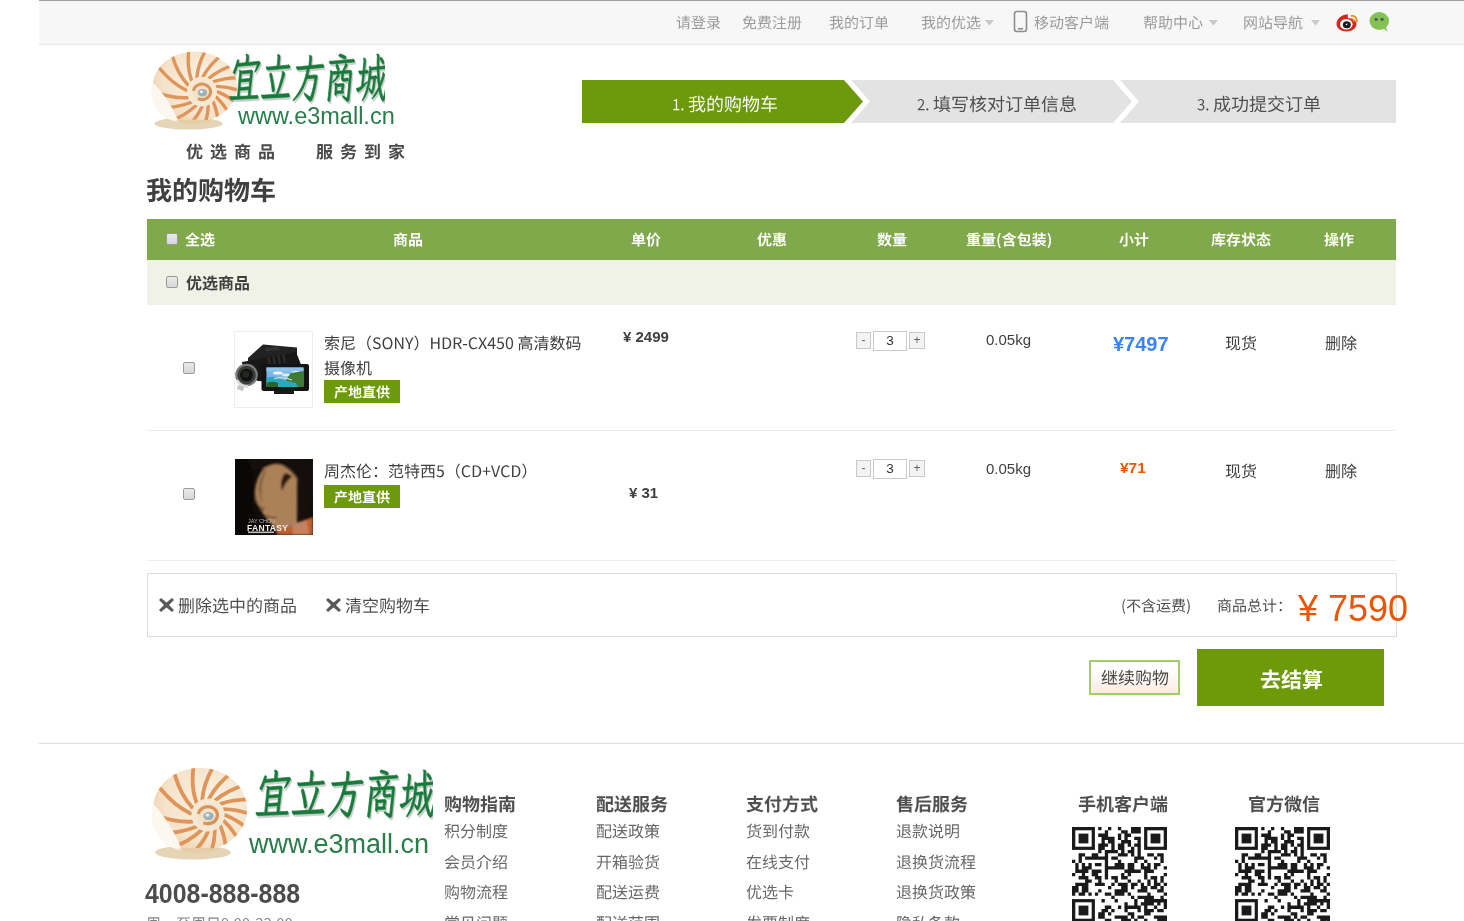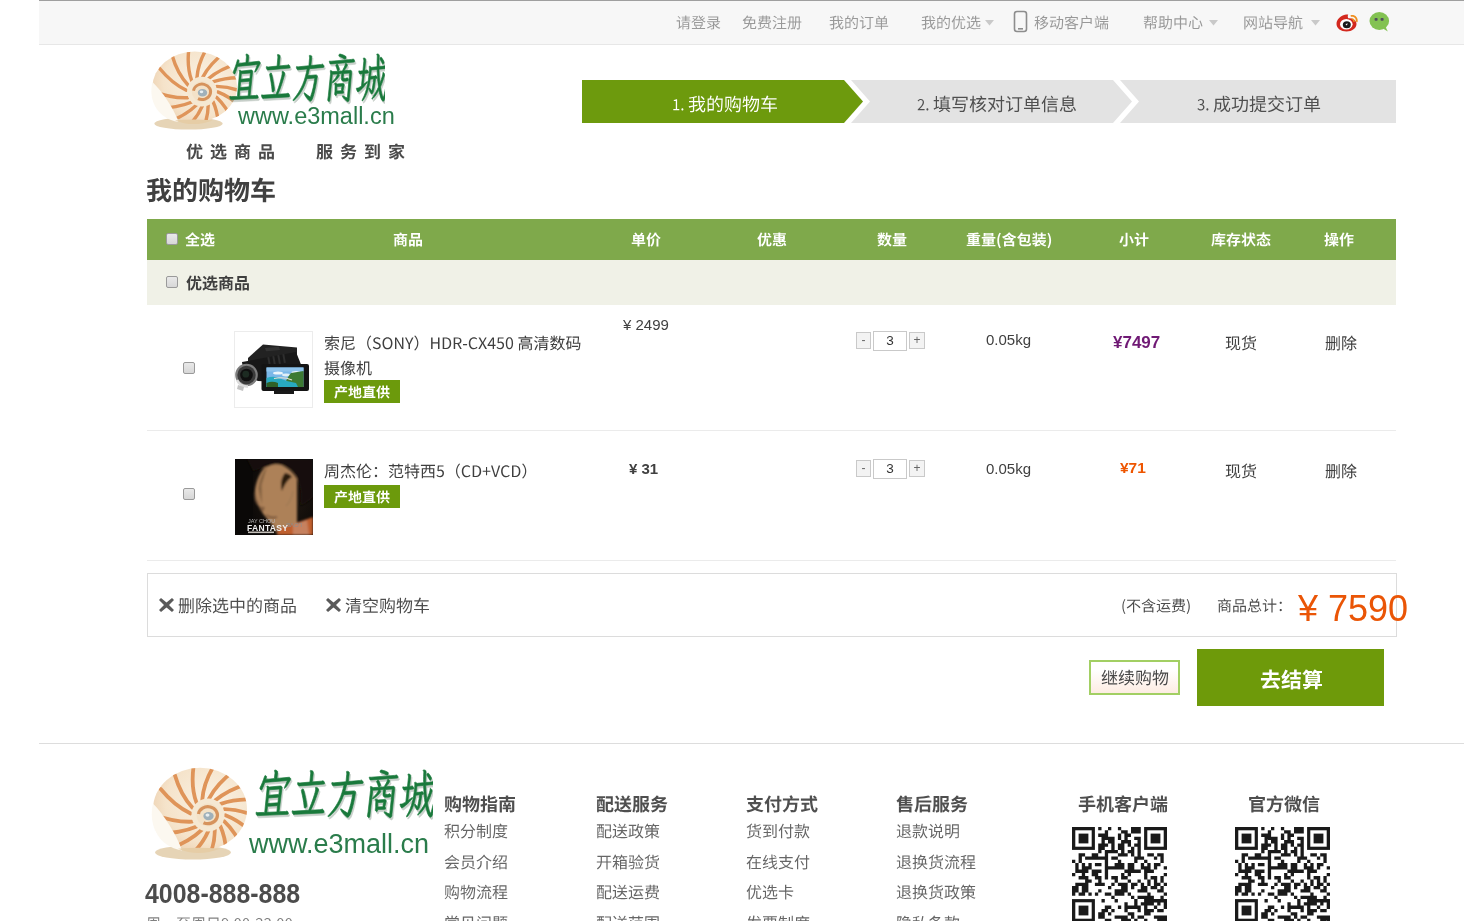--- a/index.html
+++ b/index.html
@@ -214,42 +214,42 @@
     <svg style="position:absolute;left:283.0px;top:333.4px" width="261.4" height="20.0">
       <path transform="translate(2,16.1)" fill="#3f3f3f" d="M10.1 -1.7C11.5 -0.9 13.2 0.2 14 0.9L15 0.2C14.1 -0.5 12.4 -1.6 11 -2.3ZM4.6 -2.2C3.7 -1.3 2.3 -0.4 1 0.2C1.2 0.4 1.7 0.8 1.9 1C3.2 0.3 4.7 -0.7 5.7 -1.7ZM3.1 -5.1C3.4 -5.2 3.8 -5.3 6.7 -5.5C5.4 -4.8 4.3 -4.4 3.8 -4.2C2.9 -3.8 2.2 -3.6 1.6 -3.5C1.7 -3.2 1.9 -2.7 2 -2.4C2.4 -2.6 3 -2.7 7.7 -3V-0.2C7.7 0 7.6 0.1 7.3 0.1C7.1 0.1 6.2 0.1 5.2 0.1C5.4 0.4 5.6 0.9 5.7 1.2C6.8 1.2 7.7 1.2 8.2 1C8.7 0.8 8.8 0.5 8.8 -0.1V-3L12.8 -3.3C13.2 -2.8 13.6 -2.4 13.8 -2L14.8 -2.7C14.1 -3.5 12.6 -4.9 11.5 -5.8L10.6 -5.2C11.1 -4.9 11.5 -4.5 11.9 -4.1L4.9 -3.7C7.2 -4.6 9.5 -5.6 11.6 -6.9L10.8 -7.7C10.1 -7.2 9.3 -6.8 8.5 -6.4L4.9 -6.2C6 -6.7 7.2 -7.4 8.2 -8.1L7.7 -8.4H13.8V-6.5H15V-9.5H8.6V-11H14.8V-12H8.6V-13.5H7.4V-12H1.2V-11H7.4V-9.5H1.1V-6.5H2.2V-8.4H6.9C5.8 -7.6 4.4 -6.8 3.9 -6.6C3.5 -6.3 3.1 -6.2 2.8 -6.2C2.9 -5.9 3.1 -5.3 3.1 -5.1Z M18.7 -12.7V-8.3C18.7 -5.6 18.6 -2 16.9 0.7C17.2 0.8 17.7 1.1 18 1.3C19.7 -1.4 19.9 -5.3 19.9 -8.1H29.8V-12.7ZM19.9 -11.6H28.6V-9.2H19.9ZM28.9 -6.4C27.4 -5.7 25 -4.7 22.8 -3.9V-7.4H21.6V-1.3C21.6 0.2 22.2 0.6 24.2 0.6C24.6 0.6 27.9 0.6 28.3 0.6C30.1 0.6 30.5 -0 30.8 -2.4C30.4 -2.4 29.9 -2.6 29.6 -2.8C29.5 -0.9 29.3 -0.5 28.3 -0.5C27.6 -0.5 24.8 -0.5 24.2 -0.5C23 -0.5 22.8 -0.7 22.8 -1.3V-2.8C25.2 -3.6 27.7 -4.6 29.7 -5.4Z M43.1 -6.1C43.1 -3 44.4 -0.4 46.3 1.5L47.3 1C45.4 -0.9 44.3 -3.2 44.3 -6.1C44.3 -8.9 45.4 -11.3 47.3 -13.2L46.3 -13.7C44.4 -11.7 43.1 -9.2 43.1 -6.1Z M52.9 0.2C55.3 0.2 56.8 -1.3 56.8 -3.1C56.8 -4.9 55.8 -5.7 54.4 -6.3L52.8 -7C51.9 -7.4 50.8 -7.8 50.8 -8.9C50.8 -10 51.7 -10.6 53 -10.6C54.1 -10.6 55 -10.2 55.7 -9.6L56.4 -10.5C55.6 -11.3 54.4 -11.9 53 -11.9C50.9 -11.9 49.3 -10.6 49.3 -8.8C49.3 -7.1 50.6 -6.3 51.7 -5.8L53.4 -5.1C54.5 -4.6 55.3 -4.2 55.3 -3C55.3 -1.9 54.4 -1.1 52.9 -1.1C51.7 -1.1 50.5 -1.7 49.6 -2.5L48.8 -1.5C49.8 -0.5 51.2 0.2 52.9 0.2Z M63.5 0.2C66.4 0.2 68.5 -2.1 68.5 -5.9C68.5 -9.7 66.4 -11.9 63.5 -11.9C60.5 -11.9 58.5 -9.7 58.5 -5.9C58.5 -2.1 60.5 0.2 63.5 0.2ZM63.5 -1.1C61.4 -1.1 60 -3 60 -5.9C60 -8.8 61.4 -10.6 63.5 -10.6C65.6 -10.6 67 -8.8 67 -5.9C67 -3 65.6 -1.1 63.5 -1.1Z M71 0H72.4V-6.2C72.4 -7.4 72.3 -8.6 72.2 -9.8H72.3L73.6 -7.4L77.8 0H79.4V-11.7H78V-5.6C78 -4.4 78.1 -3.1 78.2 -1.9H78.1L76.8 -4.3L72.5 -11.7H71Z M84.5 0H86V-4.5L89.5 -11.7H88L86.4 -8.4C86.1 -7.6 85.7 -6.7 85.3 -5.8H85.2C84.8 -6.7 84.4 -7.6 84 -8.4L82.5 -11.7H81L84.5 -4.5Z M94.4 -6.1C94.4 -9.2 93.1 -11.7 91.2 -13.7L90.2 -13.2C92 -11.3 93.2 -8.9 93.2 -6.1C93.2 -3.2 92 -0.9 90.2 1L91.2 1.5C93.1 -0.4 94.4 -3 94.4 -6.1Z M107.1 0H108.6V-5.5H114V0H115.5V-11.7H114V-6.8H108.6V-11.7H107.1Z M118.7 0H121.7C125.3 0 127.2 -2.2 127.2 -5.9C127.2 -9.6 125.3 -11.7 121.7 -11.7H118.7ZM120.2 -1.2V-10.5H121.5C124.3 -10.5 125.7 -8.9 125.7 -5.9C125.7 -2.9 124.3 -1.2 121.5 -1.2Z M131.2 -6.2V-10.5H133.2C135 -10.5 136 -10 136 -8.4C136 -6.9 135 -6.2 133.2 -6.2ZM136.2 0H137.8L134.9 -5.1C136.4 -5.5 137.5 -6.6 137.5 -8.4C137.5 -10.9 135.8 -11.7 133.4 -11.7H129.7V0H131.2V-5H133.3Z M139 -3.9H143.1V-5H139Z M149.9 0.2C151.4 0.2 152.5 -0.4 153.5 -1.5L152.7 -2.4C151.9 -1.6 151.1 -1.1 149.9 -1.1C147.7 -1.1 146.3 -2.9 146.3 -5.9C146.3 -8.8 147.8 -10.6 150 -10.6C151 -10.6 151.8 -10.2 152.4 -9.5L153.2 -10.5C152.5 -11.2 151.4 -11.9 150 -11.9C147 -11.9 144.8 -9.6 144.8 -5.9C144.8 -2 146.9 0.2 149.9 0.2Z M154.3 0H155.9L157.6 -3.2C157.9 -3.8 158.2 -4.4 158.5 -5.1H158.6C159 -4.4 159.3 -3.8 159.6 -3.2L161.3 0H163L159.5 -6L162.7 -11.7H161.2L159.6 -8.7C159.3 -8.2 159.1 -7.7 158.8 -7H158.7C158.3 -7.7 158.1 -8.2 157.8 -8.7L156.2 -11.7H154.5L157.7 -6.1Z M168.7 0H170V-3.2H171.6V-4.4H170V-11.7H168.4L163.5 -4.2V-3.2H168.7ZM168.7 -4.4H165.1L167.7 -8.4C168.1 -9 168.4 -9.6 168.7 -10.1H168.7C168.7 -9.5 168.7 -8.6 168.7 -8Z M176.3 0.2C178.3 0.2 180.1 -1.2 180.1 -3.8C180.1 -6.4 178.5 -7.6 176.6 -7.6C175.9 -7.6 175.4 -7.4 174.8 -7.1L175.1 -10.5H179.6V-11.7H173.9L173.5 -6.3L174.3 -5.8C174.9 -6.2 175.4 -6.4 176.2 -6.4C177.7 -6.4 178.6 -5.5 178.6 -3.8C178.6 -2.1 177.5 -1 176.1 -1C174.8 -1 173.9 -1.6 173.3 -2.3L172.5 -1.3C173.3 -0.6 174.4 0.2 176.3 0.2Z M185.4 0.2C187.6 0.2 189.1 -1.8 189.1 -5.9C189.1 -10 187.6 -11.9 185.4 -11.9C183.2 -11.9 181.8 -10 181.8 -5.9C181.8 -1.8 183.2 0.2 185.4 0.2ZM185.4 -1C184.1 -1 183.2 -2.5 183.2 -5.9C183.2 -9.3 184.1 -10.8 185.4 -10.8C186.8 -10.8 187.7 -9.3 187.7 -5.9C187.7 -2.5 186.8 -1 185.4 -1Z M198 -8.9H204.9V-7.5H198ZM196.8 -9.8V-6.6H206.2V-9.8ZM200.5 -13.2 201 -11.8H194.4V-10.7H208.4V-11.8H202.3C202.1 -12.3 201.9 -13 201.6 -13.5ZM195 -5.7V1.3H196.1V-4.7H206.7V0C206.7 0.2 206.6 0.3 206.4 0.3C206.3 0.3 205.5 0.3 204.8 0.2C205 0.5 205.1 0.9 205.2 1.2C206.2 1.2 206.9 1.2 207.3 1C207.8 0.8 207.9 0.6 207.9 0V-5.7ZM197.9 -3.8V0.3H199.1V-0.5H204.7V-3.8ZM199.1 -2.9H203.6V-1.4H199.1Z M210.8 -12.4C211.6 -11.9 212.8 -11.1 213.3 -10.6L214 -11.5C213.5 -12 212.3 -12.7 211.5 -13.2ZM210 -8.1C210.9 -7.6 212.1 -6.8 212.7 -6.3L213.4 -7.2C212.8 -7.8 211.6 -8.5 210.7 -8.9ZM210.5 0.3 211.6 1.1C212.4 -0.4 213.3 -2.5 214 -4.2L213 -4.9C212.2 -3 211.2 -0.9 210.5 0.3ZM216.3 -3.4H222.1V-2.1H216.3ZM216.3 -4.3V-5.5H222.1V-4.3ZM218.6 -13.4V-12.2H214.5V-11.3H218.6V-10.2H214.9V-9.4H218.6V-8.3H213.9V-7.3H224.6V-8.3H219.8V-9.4H223.6V-10.2H219.8V-11.3H224V-12.2H219.8V-13.4ZM215.2 -6.4V1.3H216.3V-1.2H222.1V-0.1C222.1 0.1 222 0.2 221.8 0.2C221.6 0.2 220.8 0.2 220 0.2C220.2 0.5 220.3 0.9 220.4 1.2C221.5 1.2 222.2 1.2 222.7 1C223.1 0.8 223.3 0.5 223.3 -0.1V-6.4Z M232.5 -13.1C232.2 -12.5 231.7 -11.6 231.3 -11L232.1 -10.6C232.5 -11.2 233.1 -12 233.5 -12.7ZM226.8 -12.7C227.3 -12 227.7 -11.1 227.8 -10.6L228.8 -11C228.6 -11.6 228.2 -12.4 227.7 -13ZM232 -4.2C231.6 -3.3 231.1 -2.6 230.5 -2C229.9 -2.3 229.3 -2.6 228.7 -2.9C228.9 -3.3 229.2 -3.7 229.4 -4.2ZM227.2 -2.4C228 -2.1 228.9 -1.7 229.7 -1.3C228.6 -0.6 227.4 -0.1 226.1 0.2C226.3 0.4 226.6 0.9 226.7 1.2C228.1 0.8 229.5 0.1 230.7 -0.8C231.2 -0.5 231.7 -0.2 232 0.1L232.8 -0.7C232.4 -0.9 232 -1.2 231.4 -1.5C232.3 -2.4 233 -3.6 233.4 -4.9L232.7 -5.2L232.5 -5.2H229.9L230.2 -6L229.2 -6.2C229.1 -5.9 228.9 -5.5 228.7 -5.2H226.6V-4.2H228.2C227.9 -3.5 227.5 -2.9 227.2 -2.4ZM229.6 -13.5V-10.5H226.2V-9.5H229.2C228.4 -8.4 227.2 -7.4 226.1 -7C226.3 -6.7 226.6 -6.3 226.7 -6C227.7 -6.6 228.8 -7.5 229.6 -8.4V-6.5H230.7V-8.6C231.4 -8.1 232.4 -7.3 232.8 -7L233.5 -7.8C233.1 -8.1 231.7 -9 230.9 -9.5H233.9V-10.5H230.7V-13.5ZM235.5 -13.3C235.1 -10.5 234.4 -7.8 233.1 -6.1C233.4 -6 233.9 -5.6 234 -5.4C234.5 -6 234.8 -6.7 235.1 -7.5C235.5 -5.9 236 -4.4 236.5 -3.2C235.6 -1.7 234.4 -0.5 232.7 0.4C232.9 0.6 233.2 1.1 233.3 1.3C235 0.4 236.2 -0.7 237.1 -2.1C237.9 -0.7 238.9 0.4 240.2 1.1C240.4 0.8 240.7 0.4 241 0.2C239.6 -0.5 238.6 -1.7 237.8 -3.2C238.6 -4.8 239.2 -6.8 239.5 -9.2H240.6V-10.3H236C236.3 -11.2 236.5 -12.2 236.6 -13.1ZM238.4 -9.2C238.1 -7.4 237.7 -5.8 237.2 -4.4C236.6 -5.9 236.1 -7.5 235.8 -9.2Z M248 -3.3V-2.2H254.1V-3.3ZM249.3 -10.4C249.2 -8.8 249 -6.7 248.8 -5.4H249.1L255.2 -5.4C254.9 -1.9 254.6 -0.4 254.2 -0C254 0.1 253.9 0.2 253.6 0.1C253.3 0.1 252.6 0.1 251.8 0.1C252 0.4 252.1 0.8 252.1 1.2C252.9 1.2 253.6 1.2 254 1.2C254.5 1.2 254.8 1 255.1 0.7C255.7 0.1 256.1 -1.6 256.4 -5.9C256.5 -6.1 256.5 -6.4 256.5 -6.4H254.5C254.8 -8.4 255 -10.8 255.1 -12.5L254.3 -12.6L254.1 -12.5H248.5V-11.4H253.9C253.8 -10 253.6 -8 253.4 -6.4H250C250.2 -7.6 250.3 -9.1 250.4 -10.3ZM242.3 -12.6V-11.5H244.2C243.8 -9 243 -6.8 241.9 -5.2C242.1 -4.9 242.4 -4.3 242.4 -4C242.8 -4.4 243 -4.8 243.3 -5.3V0.5H244.3V-0.7H247.3V-7.7H244.4C244.8 -8.9 245.1 -10.2 245.4 -11.5H247.7V-12.6ZM244.3 -6.6H246.2V-1.8H244.3Z"></path>
     </svg>
     <svg style="position:absolute;left:283.0px;top:358.4px" width="52.0" height="20.0">
       <path transform="translate(2,16.1)" fill="#3f3f3f" d="M2.5 -13.4V-10.5H0.8V-9.4H2.5V-6C1.8 -5.7 1.1 -5.5 0.5 -5.4L0.9 -4.2L2.5 -4.8V-0.1C2.5 0.1 2.5 0.1 2.3 0.1C2.1 0.1 1.6 0.1 0.9 0.1C1.1 0.4 1.2 0.9 1.3 1.2C2.2 1.2 2.8 1.2 3.2 1C3.5 0.8 3.7 0.5 3.7 -0.1V-5.3L5.1 -5.9L4.9 -6.8L3.7 -6.4V-9.4H5.1V-10.5H3.7V-13.4ZM12.6 -11.8V-10.8H7.5V-11.8ZM5.4 -6.9 5.5 -5.9C7.4 -6 10 -6.1 12.6 -6.2V-5.5H13.7V-6.3L15.3 -6.4L15.3 -7.2L13.7 -7.2V-11.8H15.1V-12.7H5.2V-11.8H6.4V-6.9ZM12.6 -10V-8.9H7.5V-10ZM12.6 -8.1V-7.1L7.5 -6.9V-8.1ZM4.9 -2.9C5.5 -2.5 6.2 -2 6.8 -1.6C6 -0.7 5.1 0 4.1 0.4C4.4 0.6 4.6 1 4.8 1.3C5.8 0.8 6.7 0 7.6 -0.9C8 -0.5 8.4 -0.2 8.7 0.1L9.4 -0.6C9.1 -0.9 8.7 -1.3 8.2 -1.7C8.8 -2.6 9.3 -3.6 9.6 -4.8L9 -5.1L8.8 -5.1H4.9V-4.1H8.3C8.1 -3.4 7.7 -2.8 7.4 -2.3C6.8 -2.7 6.1 -3.2 5.6 -3.5ZM13.7 -4.1C13.4 -3.3 12.9 -2.5 12.3 -1.9C11.8 -2.5 11.4 -3.3 11.1 -4.1ZM9.7 -5.1V-4.1H10.1C10.5 -3 11 -2 11.6 -1.2C10.8 -0.4 9.8 0.1 8.8 0.4C9 0.6 9.2 1 9.3 1.3C10.4 0.9 11.4 0.3 12.2 -0.4C12.9 0.3 13.8 0.9 14.7 1.3C14.9 1 15.2 0.6 15.5 0.4C14.5 0 13.7 -0.5 13 -1.2C13.9 -2.1 14.6 -3.4 15 -4.9L14.4 -5.2L14.2 -5.1Z M23.8 -11.4H26.7C26.4 -10.9 26 -10.4 25.7 -10.1H22.7C23.1 -10.5 23.5 -10.9 23.8 -11.4ZM23.8 -13.4C23.1 -12.1 21.9 -10.4 20.1 -9.1C20.4 -9 20.7 -8.6 20.9 -8.4C21.2 -8.6 21.5 -8.8 21.7 -9.1V-6.6H24.2C23.4 -5.9 22.3 -5.3 20.6 -4.7C20.8 -4.5 21.1 -4.2 21.3 -4C22.7 -4.4 23.8 -5 24.5 -5.6C24.8 -5.4 25 -5.1 25.2 -4.8C24.1 -3.9 22.1 -2.9 20.6 -2.4C20.8 -2.2 21.1 -1.9 21.3 -1.6C22.7 -2.1 24.5 -3.2 25.7 -4.2C25.8 -3.9 26 -3.6 26 -3.3C24.8 -2 22.4 -0.7 20.4 -0.2C20.7 0 21 0.4 21.2 0.7C22.9 0.1 24.9 -1 26.3 -2.3C26.4 -1.2 26.2 -0.4 25.9 -0C25.7 0.2 25.4 0.3 25.1 0.3C24.8 0.3 24.5 0.2 24 0.2C24.2 0.5 24.3 1 24.3 1.2C24.7 1.3 25.1 1.3 25.3 1.3C25.9 1.3 26.3 1.2 26.7 0.7C27.4 0.1 27.6 -1.7 27.1 -3.3L27.9 -3.7C28.5 -2 29.5 -0.4 30.7 0.4C30.9 0.1 31.3 -0.3 31.5 -0.5C30.3 -1.2 29.3 -2.6 28.8 -4.1C29.4 -4.5 30 -4.8 30.5 -5.2L29.7 -5.9C29 -5.4 27.8 -4.7 26.8 -4.2C26.4 -4.9 25.9 -5.6 25.2 -6.2L25.6 -6.6H30.4V-10.1H27C27.4 -10.6 27.9 -11.2 28.2 -11.9L27.5 -12.4L27.3 -12.3H24.4L24.9 -13.2ZM22.8 -9.1H25.6C25.6 -8.7 25.4 -8.1 25 -7.5H22.8ZM26.6 -9.1H29.3V-7.5H26.2C26.5 -8.1 26.6 -8.7 26.6 -9.1ZM20.2 -13.4C19.3 -11 18 -8.6 16.5 -7C16.7 -6.7 17 -6.1 17.2 -5.8C17.6 -6.3 18.1 -6.9 18.5 -7.6V1.2H19.7V-9.4C20.3 -10.6 20.9 -11.8 21.3 -13Z M40 -12.5V-7.4C40 -4.9 39.7 -1.7 37.6 0.5C37.9 0.7 38.3 1.1 38.5 1.3C40.8 -1.1 41.1 -4.7 41.1 -7.4V-11.4H44.1V-1.1C44.1 0.3 44.2 0.6 44.5 0.8C44.8 1 45.1 1.1 45.4 1.1C45.6 1.1 46 1.1 46.2 1.1C46.6 1.1 46.9 1.1 47.1 0.9C47.3 0.7 47.5 0.5 47.5 0C47.6 -0.4 47.7 -1.6 47.7 -2.5C47.4 -2.6 47 -2.8 46.8 -3C46.7 -1.9 46.7 -1.1 46.7 -0.7C46.7 -0.4 46.6 -0.2 46.5 -0.1C46.4 -0 46.3 0 46.2 0C46 0 45.8 0 45.7 0C45.6 0 45.5 -0 45.4 -0.1C45.4 -0.2 45.3 -0.5 45.3 -1V-12.5ZM35.5 -13.4V-10H32.8V-8.9H35.3C34.8 -6.6 33.6 -4.1 32.4 -2.8C32.6 -2.5 32.9 -2 33.1 -1.7C34 -2.8 34.8 -4.6 35.5 -6.5V1.3H36.7V-6.1C37.3 -5.3 38 -4.3 38.4 -3.7L39.1 -4.7C38.7 -5.2 37.2 -6.9 36.7 -7.4V-8.9H39V-10H36.7V-13.4Z"></path>
     </svg>
     <div class="abs" style="left:285px;top:380px;width:76px;height:23px;background:#6c9a0c"></div>
     <svg style="position:absolute;left:293.0px;top:382.7px" width="60.0" height="18.0">
       <path transform="translate(2,14.3)" fill="#ffffff" d="M5.6 -11.5C5.9 -11.2 6.1 -10.8 6.3 -10.4H1.4V-8.8H4.6L3.4 -8.3C3.8 -7.8 4.2 -7.1 4.4 -6.6H1.6V-4.7C1.6 -3.2 1.4 -1.2 0.3 0.2C0.7 0.4 1.5 1.1 1.8 1.4C3.1 -0.2 3.3 -2.9 3.3 -4.6V-5H13.1V-6.6H10.1L11.3 -8.2L9.4 -8.8C9.2 -8.2 8.8 -7.3 8.4 -6.6H5.1L6.1 -7C5.9 -7.6 5.4 -8.3 5 -8.8H12.8V-10.4H8.3C8.1 -10.9 7.7 -11.5 7.4 -12Z M19.9 -10.5V-6.8L18.5 -6.3L19.1 -4.8L19.9 -5.1V-1.5C19.9 0.5 20.4 1 22.3 1C22.8 1 24.9 1 25.3 1C27 1 27.5 0.3 27.7 -1.7C27.2 -1.8 26.6 -2 26.2 -2.3C26.1 -0.8 26 -0.5 25.2 -0.5C24.8 -0.5 22.9 -0.5 22.5 -0.5C21.6 -0.5 21.5 -0.6 21.5 -1.5V-5.8L22.7 -6.3V-2H24.2V-7L25.4 -7.5C25.4 -5.5 25.4 -4.5 25.4 -4.3C25.3 -4 25.2 -4 25.1 -4C24.9 -4 24.6 -4 24.4 -4C24.6 -3.6 24.7 -3 24.8 -2.6C25.2 -2.6 25.8 -2.6 26.2 -2.8C26.7 -3 26.9 -3.3 26.9 -3.9C27 -4.5 27 -6.2 27 -8.9L27.1 -9.2L25.9 -9.6L25.6 -9.4L25.4 -9.2L24.2 -8.7V-11.9H22.7V-8L21.5 -7.5V-10.5ZM14.3 -2.4 15 -0.7C16.3 -1.3 17.9 -2.1 19.4 -2.8L19 -4.3L17.7 -3.8V-7.1H19.1V-8.7H17.7V-11.7H16.1V-8.7H14.5V-7.1H16.1V-3.1C15.4 -2.8 14.8 -2.6 14.3 -2.4Z M30.4 -8.7V-0.7H28.6V0.8H41.4V-0.7H39.6V-8.7H35.4L35.5 -9.4H41.1V-10.9H35.8L35.9 -11.8L34.1 -11.9L34 -10.9H28.9V-9.4H33.8L33.7 -8.7ZM32 -5.3H37.9V-4.6H32ZM32 -6.6V-7.3H37.9V-6.6ZM32 -3.4H37.9V-2.7H32ZM32 -0.7V-1.4H37.9V-0.7Z M48.7 -2.5C48.1 -1.5 47.1 -0.5 46.1 0.1C46.5 0.4 47.2 0.9 47.4 1.2C48.4 0.4 49.6 -0.8 50.3 -2.1ZM51.8 -1.8C52.6 -0.9 53.6 0.4 54.1 1.2L55.5 0.3C55 -0.5 54 -1.7 53.1 -2.6ZM45.4 -11.9C44.7 -9.9 43.5 -7.9 42.2 -6.6C42.5 -6.2 42.9 -5.3 43.1 -4.9C43.4 -5.2 43.7 -5.5 44 -5.9V1.2H45.6V-8.5C46.2 -9.4 46.6 -10.4 47 -11.4ZM52 -11.8V-9.2H50V-11.8H48.3V-9.2H46.8V-7.5H48.3V-4.8H46.4V-3.1H55.6V-4.8H53.6V-7.5H55.4V-9.2H53.6V-11.8ZM50 -7.5H52V-4.8H50Z"></path>
     </svg>
-    <div class="t" style="left:584px;top:316px;font-size:15px;font-weight:normal;color:#404040">¥ 2499</div>
+    <div class="t" style="left:584px;top:328px;font-size:15px;font-weight:bold;color:#404040">¥ 2499</div>
     <div class="abs" style="left:817px;top:332px;width:13px;height:15px;background:#f3f3f3;border:1px solid #c9c9c9;text-align:center;font-size:12px;color:#666;line-height:15px">-</div>
     <div class="abs" style="left:834px;top:331px;width:32px;height:18px;background:#fff;border:1px solid #c9c9c9;text-align:center;font-size:13.5px;color:#333;line-height:18px">3</div>
     <div class="abs" style="left:870px;top:332px;width:14px;height:15px;background:#f3f3f3;border:1px solid #c9c9c9;text-align:center;font-size:12px;color:#666;line-height:15px">+</div>
     <div class="t" style="left:947px;top:331px;font-size:15px;color:#404040">0.05kg</div>
-    <div class="t" style="left:1074px;top:333px;font-size:17px;font-weight:bold;color:#701a75">¥7497</div>
+    <div class="t" style="left:1074px;top:333px;font-size:20px;font-weight:bold;color:#3b82f6">¥7497</div>
     <svg style="position:absolute;left:1184.0px;top:333.4px" width="36.0" height="20.0">
       <path transform="translate(2,16.1)" fill="#3f3f3f" d="M6.9 -12.7V-4.1H8.1V-11.6H12.9V-4.1H14.1V-12.7ZM0.7 -1.6 1 -0.4C2.5 -0.9 4.5 -1.5 6.4 -2.1L6.3 -3.2L4.2 -2.6V-6.6H5.9V-7.7H4.2V-11.2H6.2V-12.4H0.9V-11.2H3V-7.7H1.1V-6.6H3V-2.2C2.1 -2 1.3 -1.8 0.7 -1.6ZM9.9 -10.2V-7.2C9.9 -4.6 9.4 -1.6 5.3 0.5C5.6 0.6 5.9 1.1 6.1 1.3C8.7 -0.1 10 -2 10.6 -3.9V-0.5C10.6 0.6 11 0.9 12.1 0.9H13.6C14.9 0.9 15.1 0.2 15.3 -2.3C15 -2.4 14.6 -2.5 14.3 -2.8C14.2 -0.5 14.1 -0 13.6 -0H12.3C11.8 -0 11.7 -0.2 11.7 -0.6V-4.4H10.7C10.9 -5.3 11 -6.3 11 -7.1V-10.2Z M23.3 -4.9V-3.5C23.3 -2.3 22.9 -0.8 17 0.3C17.3 0.5 17.6 1 17.8 1.3C23.8 0 24.6 -1.9 24.6 -3.5V-4.9ZM24.4 -1.1C26.4 -0.5 29.1 0.5 30.4 1.3L31.1 0.3C29.7 -0.4 27 -1.4 25.1 -1.9ZM19.1 -6.7V-1.6H20.3V-5.6H27.9V-1.7H29.2V-6.7ZM24.4 -13.4V-11C23.5 -10.8 22.7 -10.6 21.9 -10.5C22.1 -10.2 22.2 -9.9 22.3 -9.6L24.4 -10V-9.2C24.4 -8 24.8 -7.6 26.4 -7.6C26.7 -7.6 29 -7.6 29.3 -7.6C30.6 -7.6 31 -8.1 31.1 -9.9C30.8 -10 30.3 -10.1 30 -10.3C30 -8.9 29.9 -8.7 29.2 -8.7C28.7 -8.7 26.8 -8.7 26.5 -8.7C25.7 -8.7 25.6 -8.8 25.6 -9.2V-10.3C27.5 -10.8 29.4 -11.4 30.8 -12.1L30 -12.9C28.9 -12.3 27.3 -11.8 25.6 -11.3V-13.4ZM21.3 -13.5C20.2 -12.1 18.4 -10.8 16.6 -10C16.9 -9.8 17.3 -9.3 17.5 -9.1C18.2 -9.5 18.9 -10 19.6 -10.5V-7.3H20.8V-11.5C21.4 -12 21.9 -12.6 22.4 -13.1Z"></path>
     </svg>
     <svg style="position:absolute;left:1284.0px;top:333.4px" width="36.0" height="20.0">
       <path transform="translate(2,16.1)" fill="#3f3f3f" d="M11.3 -11.7V-2.6H12.3V-11.7ZM13.7 -13.2V-0.1C13.7 0.2 13.6 0.2 13.4 0.2C13.2 0.2 12.5 0.2 11.7 0.2C11.9 0.5 12 1 12.1 1.3C13.1 1.3 13.8 1.2 14.2 1.1C14.6 0.9 14.7 0.6 14.7 -0.1V-13.2ZM0.7 -7.2V-6.1H1.7V-5.3C1.7 -3.3 1.6 -0.9 0.6 0.7C0.9 0.8 1.3 1.1 1.5 1.3C2.6 -0.4 2.7 -3.2 2.7 -5.3V-6.1H4.2V-0.2C4.2 -0 4.2 0 4 0C3.8 0 3.3 0.1 2.7 0C2.9 0.3 3 0.8 3 1.1C3.9 1.1 4.4 1.1 4.8 0.9C5.1 0.7 5.2 0.4 5.2 -0.2V-6.1H6.4V-6C6.4 -3.9 6.3 -1.1 5.4 0.7C5.6 0.8 6.1 1.1 6.3 1.3C7.2 -0.7 7.4 -3.8 7.4 -6V-6.1H8.8V-0.2C8.8 0 8.8 0 8.6 0.1C8.4 0.1 7.9 0.1 7.4 0C7.5 0.3 7.6 0.8 7.7 1.1C8.5 1.1 9.1 1.1 9.4 0.9C9.7 0.7 9.9 0.4 9.9 -0.2V-6.1H10.7V-7.2H9.9V-12.9H6.4V-7.2H5.2V-12.9H1.7V-7.2ZM2.7 -11.9H4.2V-7.2H2.7ZM7.4 -11.9H8.8V-7.2H7.4Z M23.6 -3.5C23 -2.4 22.2 -1.2 21.4 -0.4C21.6 -0.2 22.1 0.1 22.3 0.3C23.1 -0.6 24 -2 24.7 -3.2ZM28.2 -3.2C29.1 -2.2 30.1 -0.8 30.5 0.2L31.5 -0.4C31 -1.3 30 -2.7 29.1 -3.7ZM17.2 -12.8V1.2H18.3V-11.7H20.4C20 -10.6 19.5 -9.2 19 -8.1C20.3 -6.8 20.6 -5.7 20.6 -4.8C20.6 -4.3 20.5 -3.9 20.2 -3.7C20.1 -3.6 19.9 -3.6 19.7 -3.6C19.4 -3.6 19.1 -3.6 18.7 -3.6C18.8 -3.3 18.9 -2.8 19 -2.5C19.3 -2.5 19.8 -2.5 20.1 -2.5C20.4 -2.6 20.8 -2.7 21 -2.9C21.4 -3.2 21.6 -3.9 21.6 -4.7C21.6 -5.7 21.3 -6.9 20.1 -8.2C20.7 -9.5 21.3 -11.1 21.8 -12.4L21 -12.8L20.8 -12.8ZM21.9 -5.5V-4.4H26.1V-0.1C26.1 0.1 26.1 0.2 25.8 0.2C25.6 0.2 24.8 0.2 23.9 0.2C24.1 0.5 24.3 0.9 24.3 1.3C25.5 1.3 26.2 1.2 26.7 1.1C27.2 0.9 27.3 0.5 27.3 -0.1V-4.4H31.3V-5.5H27.3V-7.5H29.8V-8.5H23.4V-7.5H26.1V-5.5ZM26.6 -13.6C25.5 -11.6 23.5 -9.8 21.5 -8.7C21.8 -8.5 22.1 -8.1 22.3 -7.9C23.9 -8.8 25.4 -10.1 26.6 -11.7C28 -10 29.4 -8.9 30.8 -8C31 -8.4 31.3 -8.7 31.6 -9C30.1 -9.8 28.6 -10.8 27.2 -12.5L27.6 -13.2Z"></path>
     </svg>
     <div class="abs" style="left:107.5px;top:430px;width:1249px;height:1px;background:#ebebeb"></div>
     <div class="cb" style="left:144px;top:488px"></div>
     <svg style="position:absolute;left:283.0px;top:460.9px" width="217.4" height="20.0">
       <path transform="translate(2,16.1)" fill="#3f3f3f" d="M2.4 -12.7V-7.5C2.4 -5 2.2 -1.7 0.5 0.6C0.8 0.8 1.3 1.1 1.5 1.4C3.3 -1.1 3.6 -4.8 3.6 -7.5V-11.6H12.9V-0.2C12.9 0 12.8 0.1 12.5 0.1C12.2 0.2 11.2 0.2 10.2 0.1C10.4 0.4 10.5 1 10.6 1.3C12 1.3 12.9 1.2 13.4 1.1C13.9 0.9 14.1 0.5 14.1 -0.2V-12.7ZM7.5 -11.2V-9.8H4.6V-8.9H7.5V-7.3H4.2V-6.3H12V-7.3H8.6V-8.9H11.6V-9.8H8.6V-11.2ZM5 -5V0.1H6.1V-0.8H11.2V-5ZM6.1 -4H10.1V-1.7H6.1Z M21.4 -2.1C21.8 -1.1 22.1 0.2 22.3 1L23.4 0.7C23.3 -0 22.9 -1.3 22.5 -2.3ZM24.8 -2.1C25.3 -1.1 25.8 0.2 26 1L27.1 0.6C26.9 -0.1 26.4 -1.4 25.9 -2.3ZM28 -2.2C28.8 -1.1 29.7 0.3 30.1 1.3L31.2 0.8C30.8 -0.2 29.9 -1.6 29 -2.6ZM18.9 -2.6C18.4 -1.3 17.7 0 16.9 0.8L18 1.3C18.8 0.4 19.6 -1 20 -2.3ZM17.2 -11V-9.8H22.4C21.1 -7.7 18.9 -5.6 16.8 -4.7C17.1 -4.4 17.4 -4 17.6 -3.6C19.8 -4.8 22 -7.1 23.4 -9.5V-3.4H24.6V-9.6C26 -7.1 28.2 -4.9 30.4 -3.7C30.6 -4 31 -4.5 31.3 -4.7C29.1 -5.7 26.9 -7.7 25.6 -9.8H30.8V-11H24.6V-13.4H23.4V-11Z M41.7 -13.5C40.8 -11.6 38.9 -9.2 36.1 -7.5C36.4 -7.3 36.8 -6.9 36.9 -6.6C39.1 -8 40.8 -9.7 41.9 -11.5C43.2 -9.6 45.1 -7.8 46.8 -6.8C46.9 -7.1 47.3 -7.5 47.6 -7.7C45.8 -8.7 43.8 -10.7 42.6 -12.5L43 -13.3ZM44.6 -6.8C43.4 -5.9 41.4 -4.9 39.8 -4.2V-7.6H38.6V-0.9C38.6 0.6 39.1 1 40.9 1C41.3 1 44 1 44.4 1C46 1 46.4 0.4 46.6 -1.9C46.2 -1.9 45.7 -2.1 45.5 -2.3C45.4 -0.4 45.2 -0.1 44.4 -0.1C43.8 -0.1 41.4 -0.1 41 -0.1C40 -0.1 39.8 -0.2 39.8 -0.9V-3C41.6 -3.7 43.8 -4.8 45.4 -5.8ZM36.2 -13.4C35.3 -11 33.9 -8.6 32.4 -7C32.7 -6.8 33 -6.1 33.2 -5.8C33.6 -6.4 34.1 -7 34.6 -7.6V1.2H35.7V-9.6C36.3 -10.7 36.9 -11.9 37.3 -13.1Z M52 -7.8C52.6 -7.8 53.2 -8.2 53.2 -9C53.2 -9.7 52.6 -10.2 52 -10.2C51.4 -10.2 50.8 -9.7 50.8 -9C50.8 -8.2 51.4 -7.8 52 -7.8ZM52 0.1C52.6 0.1 53.2 -0.4 53.2 -1.1C53.2 -1.9 52.6 -2.3 52 -2.3C51.4 -2.3 50.8 -1.9 50.8 -1.1C50.8 -0.4 51.4 0.1 52 0.1Z M65.2 0.2 66 1.2C67.2 0 68.6 -1.5 69.7 -2.9L69.1 -3.8C67.8 -2.3 66.2 -0.7 65.2 0.2ZM65.9 -8.4C66.8 -7.9 68.1 -7.1 68.8 -6.6L69.5 -7.6C68.8 -8 67.5 -8.7 66.5 -9.2ZM64.9 -5.4C65.9 -4.9 67.2 -4.3 67.9 -3.8L68.6 -4.8C67.9 -5.2 66.5 -5.8 65.6 -6.2ZM70.6 -8.7V-1C70.6 0.6 71.1 1 73 1C73.5 1 76.6 1 77 1C78.8 1 79.2 0.4 79.4 -1.8C79 -1.9 78.5 -2.1 78.2 -2.3C78.1 -0.5 77.9 -0.1 77 -0.1C76.3 -0.1 73.6 -0.1 73.1 -0.1C72 -0.1 71.8 -0.3 71.8 -1V-7.5H76.7V-4.6C76.7 -4.4 76.7 -4.3 76.4 -4.3C76.1 -4.3 75.1 -4.3 74 -4.3C74.2 -4 74.4 -3.5 74.4 -3.2C75.8 -3.2 76.7 -3.2 77.2 -3.4C77.8 -3.6 77.9 -3.9 77.9 -4.6V-8.7ZM74.2 -13.4V-12H69.7V-13.4H68.5V-12H64.9V-10.9H68.5V-9.4H69.7V-10.9H74.2V-9.4H75.4V-10.9H79.1V-12H75.4V-13.4Z M87.3 -3.4C88.1 -2.6 88.9 -1.5 89.3 -0.8L90.2 -1.4C89.9 -2.1 89 -3.2 88.2 -3.9ZM90.3 -13.5V-11.7H87.2V-10.6H90.3V-8.6H86.2V-7.4H92.2V-5.5H86.5V-4.4H92.2V-0.2C92.2 0 92.2 0.1 91.9 0.1C91.6 0.1 90.8 0.1 89.8 0.1C90 0.4 90.1 0.9 90.2 1.3C91.4 1.3 92.2 1.2 92.7 1.1C93.2 0.9 93.4 0.5 93.4 -0.2V-4.4H95.2V-5.5H93.4V-7.4H95.3V-8.6H91.4V-10.6H94.6V-11.7H91.4V-13.5ZM81.6 -12.2C81.4 -10.2 81.1 -8.1 80.6 -6.8C80.9 -6.7 81.3 -6.4 81.6 -6.3C81.8 -7 82 -8 82.2 -9H83.4V-5.1C82.4 -4.8 81.5 -4.5 80.8 -4.3L81 -3.1L83.4 -3.9V1.3H84.5V-4.2L86.2 -4.8L86.1 -5.9L84.5 -5.4V-9H86.1V-10.1H84.5V-13.4H83.4V-10.1H82.4C82.4 -10.8 82.5 -11.4 82.6 -12Z M96.9 -12.4V-11.2H101.7V-8.9H97.8V1.2H99V0.2H109.1V1.2H110.3V-8.9H106.3V-11.2H111V-12.4ZM99 -0.9V-3.9C99.2 -3.7 99.6 -3.3 99.7 -3C102.1 -4.2 102.7 -6.1 102.8 -7.8H105.1V-5.3C105.1 -4 105.4 -3.6 106.7 -3.6C107 -3.6 108.6 -3.6 108.9 -3.6H109.1V-0.9ZM99 -3.9V-7.8H101.7C101.6 -6.4 101.1 -5 99 -3.9ZM102.8 -8.9V-11.2H105.1V-8.9ZM106.3 -7.8H109.1V-4.8C109.1 -4.8 109 -4.8 108.8 -4.8C108.4 -4.8 107.1 -4.8 106.9 -4.8C106.3 -4.8 106.3 -4.8 106.3 -5.3Z M116.2 0.2C118.2 0.2 120 -1.2 120 -3.8C120 -6.4 118.4 -7.6 116.5 -7.6C115.8 -7.6 115.3 -7.4 114.7 -7.1L115 -10.5H119.5V-11.7H113.8L113.4 -6.3L114.2 -5.8C114.8 -6.2 115.3 -6.4 116.1 -6.4C117.6 -6.4 118.5 -5.5 118.5 -3.8C118.5 -2.1 117.4 -1 116 -1C114.7 -1 113.8 -1.6 113.2 -2.3L112.4 -1.3C113.2 -0.6 114.4 0.2 116.2 0.2Z M132 -6.1C132 -3 133.3 -0.4 135.2 1.5L136.1 1C134.3 -0.9 133.2 -3.2 133.2 -6.1C133.2 -8.9 134.3 -11.3 136.1 -13.2L135.2 -13.7C133.3 -11.7 132 -9.2 132 -6.1Z M142.9 0.2C144.4 0.2 145.6 -0.4 146.5 -1.5L145.7 -2.4C144.9 -1.6 144.1 -1.1 143 -1.1C140.7 -1.1 139.3 -2.9 139.3 -5.9C139.3 -8.8 140.8 -10.6 143 -10.6C144 -10.6 144.8 -10.2 145.4 -9.5L146.2 -10.5C145.6 -11.2 144.4 -11.9 143 -11.9C140 -11.9 137.8 -9.6 137.8 -5.9C137.8 -2 140 0.2 142.9 0.2Z M148.7 0H151.7C155.2 0 157.2 -2.2 157.2 -5.9C157.2 -9.6 155.2 -11.7 151.6 -11.7H148.7ZM150.2 -1.2V-10.5H151.5C154.3 -10.5 155.6 -8.9 155.6 -5.9C155.6 -2.9 154.3 -1.2 151.5 -1.2Z M162 -1.9H163.1V-5.4H166.4V-6.4H163.1V-10H162V-6.4H158.7V-5.4H162Z M170.7 0H172.4L176.2 -11.7H174.7L172.8 -5.4C172.4 -4 172.1 -2.9 171.6 -1.5H171.6C171.2 -2.9 170.8 -4 170.4 -5.4L168.5 -11.7H167Z M182.2 0.2C183.7 0.2 184.9 -0.4 185.8 -1.5L185 -2.4C184.2 -1.6 183.4 -1.1 182.3 -1.1C180 -1.1 178.6 -2.9 178.6 -5.9C178.6 -8.8 180.1 -10.6 182.3 -10.6C183.3 -10.6 184.1 -10.2 184.7 -9.5L185.5 -10.5C184.8 -11.2 183.7 -11.9 182.3 -11.9C179.3 -11.9 177.1 -9.6 177.1 -5.9C177.1 -2 179.3 0.2 182.2 0.2Z M188 0H191C194.5 0 196.4 -2.2 196.4 -5.9C196.4 -9.6 194.5 -11.7 190.9 -11.7H188ZM189.5 -1.2V-10.5H190.8C193.6 -10.5 194.9 -8.9 194.9 -5.9C194.9 -2.9 193.6 -1.2 190.8 -1.2Z M202.3 -6.1C202.3 -9.2 201 -11.7 199.1 -13.7L198.1 -13.2C200 -11.3 201.1 -8.9 201.1 -6.1C201.1 -3.2 200 -0.9 198.1 1L199.1 1.5C201 -0.4 202.3 -3 202.3 -6.1Z"></path>
     </svg>
     <div class="abs" style="left:285px;top:485px;width:76px;height:23px;background:#6c9a0c"></div>
     <svg style="position:absolute;left:293.0px;top:487.7px" width="60.0" height="18.0">
       <path transform="translate(2,14.3)" fill="#ffffff" d="M5.6 -11.5C5.9 -11.2 6.1 -10.8 6.3 -10.4H1.4V-8.8H4.6L3.4 -8.3C3.8 -7.8 4.2 -7.1 4.4 -6.6H1.6V-4.7C1.6 -3.2 1.4 -1.2 0.3 0.2C0.7 0.4 1.5 1.1 1.8 1.4C3.1 -0.2 3.3 -2.9 3.3 -4.6V-5H13.1V-6.6H10.1L11.3 -8.2L9.4 -8.8C9.2 -8.2 8.8 -7.3 8.4 -6.6H5.1L6.1 -7C5.9 -7.6 5.4 -8.3 5 -8.8H12.8V-10.4H8.3C8.1 -10.9 7.7 -11.5 7.4 -12Z M19.9 -10.5V-6.8L18.5 -6.3L19.1 -4.8L19.9 -5.1V-1.5C19.9 0.5 20.4 1 22.3 1C22.8 1 24.9 1 25.3 1C27 1 27.5 0.3 27.7 -1.7C27.2 -1.8 26.6 -2 26.2 -2.3C26.1 -0.8 26 -0.5 25.2 -0.5C24.8 -0.5 22.9 -0.5 22.5 -0.5C21.6 -0.5 21.5 -0.6 21.5 -1.5V-5.8L22.7 -6.3V-2H24.2V-7L25.4 -7.5C25.4 -5.5 25.4 -4.5 25.4 -4.3C25.3 -4 25.2 -4 25.1 -4C24.9 -4 24.6 -4 24.4 -4C24.6 -3.6 24.7 -3 24.8 -2.6C25.2 -2.6 25.8 -2.6 26.2 -2.8C26.7 -3 26.9 -3.3 26.9 -3.9C27 -4.5 27 -6.2 27 -8.9L27.1 -9.2L25.9 -9.6L25.6 -9.4L25.4 -9.2L24.2 -8.7V-11.9H22.7V-8L21.5 -7.5V-10.5ZM14.3 -2.4 15 -0.7C16.3 -1.3 17.9 -2.1 19.4 -2.8L19 -4.3L17.7 -3.8V-7.1H19.1V-8.7H17.7V-11.7H16.1V-8.7H14.5V-7.1H16.1V-3.1C15.4 -2.8 14.8 -2.6 14.3 -2.4Z M30.4 -8.7V-0.7H28.6V0.8H41.4V-0.7H39.6V-8.7H35.4L35.5 -9.4H41.1V-10.9H35.8L35.9 -11.8L34.1 -11.9L34 -10.9H28.9V-9.4H33.8L33.7 -8.7ZM32 -5.3H37.9V-4.6H32ZM32 -6.6V-7.3H37.9V-6.6ZM32 -3.4H37.9V-2.7H32ZM32 -0.7V-1.4H37.9V-0.7Z M48.7 -2.5C48.1 -1.5 47.1 -0.5 46.1 0.1C46.5 0.4 47.2 0.9 47.4 1.2C48.4 0.4 49.6 -0.8 50.3 -2.1ZM51.8 -1.8C52.6 -0.9 53.6 0.4 54.1 1.2L55.5 0.3C55 -0.5 54 -1.7 53.1 -2.6ZM45.4 -11.9C44.7 -9.9 43.5 -7.9 42.2 -6.6C42.5 -6.2 42.9 -5.3 43.1 -4.9C43.4 -5.2 43.7 -5.5 44 -5.9V1.2H45.6V-8.5C46.2 -9.4 46.6 -10.4 47 -11.4ZM52 -11.8V-9.2H50V-11.8H48.3V-9.2H46.8V-7.5H48.3V-4.8H46.4V-3.1H55.6V-4.8H53.6V-7.5H55.4V-9.2H53.6V-11.8ZM50 -7.5H52V-4.8H50Z"></path>
     </svg>
-    <div class="t" style="left:590px;top:460px;font-size:15px;font-weight:bold;color:#404040">¥ 31</div>
+    <div class="t" style="left:590px;top:484px;font-size:15px;font-weight:bold;color:#404040">¥ 31</div>
     <div class="abs" style="left:817px;top:460px;width:13px;height:15px;background:#f3f3f3;border:1px solid #c9c9c9;text-align:center;font-size:12px;color:#666;line-height:15px">-</div>
     <div class="abs" style="left:834px;top:459px;width:32px;height:18px;background:#fff;border:1px solid #c9c9c9;text-align:center;font-size:13.5px;color:#333;line-height:18px">3</div>
     <div class="abs" style="left:870px;top:460px;width:14px;height:15px;background:#f3f3f3;border:1px solid #c9c9c9;text-align:center;font-size:12px;color:#666;line-height:15px">+</div>
     <div class="t" style="left:947px;top:460px;font-size:15px;color:#404040">0.05kg</div>
     <div class="t" style="left:1081px;top:459px;font-size:15.5px;font-weight:bold;color:#ee5500">¥71</div>
     <svg style="position:absolute;left:1184.0px;top:461.4px" width="36.0" height="20.0">
       <path transform="translate(2,16.1)" fill="#3f3f3f" d="M6.9 -12.7V-4.1H8.1V-11.6H12.9V-4.1H14.1V-12.7ZM0.7 -1.6 1 -0.4C2.5 -0.9 4.5 -1.5 6.4 -2.1L6.3 -3.2L4.2 -2.6V-6.6H5.9V-7.7H4.2V-11.2H6.2V-12.4H0.9V-11.2H3V-7.7H1.1V-6.6H3V-2.2C2.1 -2 1.3 -1.8 0.7 -1.6ZM9.9 -10.2V-7.2C9.9 -4.6 9.4 -1.6 5.3 0.5C5.6 0.6 5.9 1.1 6.1 1.3C8.7 -0.1 10 -2 10.6 -3.9V-0.5C10.6 0.6 11 0.9 12.1 0.9H13.6C14.9 0.9 15.1 0.2 15.3 -2.3C15 -2.4 14.6 -2.5 14.3 -2.8C14.2 -0.5 14.1 -0 13.6 -0H12.3C11.8 -0 11.7 -0.2 11.7 -0.6V-4.4H10.7C10.9 -5.3 11 -6.3 11 -7.1V-10.2Z M23.3 -4.9V-3.5C23.3 -2.3 22.9 -0.8 17 0.3C17.3 0.5 17.6 1 17.8 1.3C23.8 0 24.6 -1.9 24.6 -3.5V-4.9ZM24.4 -1.1C26.4 -0.5 29.1 0.5 30.4 1.3L31.1 0.3C29.7 -0.4 27 -1.4 25.1 -1.9ZM19.1 -6.7V-1.6H20.3V-5.6H27.9V-1.7H29.2V-6.7ZM24.4 -13.4V-11C23.5 -10.8 22.7 -10.6 21.9 -10.5C22.1 -10.2 22.2 -9.9 22.3 -9.6L24.4 -10V-9.2C24.4 -8 24.8 -7.6 26.4 -7.6C26.7 -7.6 29 -7.6 29.3 -7.6C30.6 -7.6 31 -8.1 31.1 -9.9C30.8 -10 30.3 -10.1 30 -10.3C30 -8.9 29.9 -8.7 29.2 -8.7C28.7 -8.7 26.8 -8.7 26.5 -8.7C25.7 -8.7 25.6 -8.8 25.6 -9.2V-10.3C27.5 -10.8 29.4 -11.4 30.8 -12.1L30 -12.9C28.9 -12.3 27.3 -11.8 25.6 -11.3V-13.4ZM21.3 -13.5C20.2 -12.1 18.4 -10.8 16.6 -10C16.9 -9.8 17.3 -9.3 17.5 -9.1C18.2 -9.5 18.9 -10 19.6 -10.5V-7.3H20.8V-11.5C21.4 -12 21.9 -12.6 22.4 -13.1Z"></path>
     </svg>
     <svg style="position:absolute;left:1284.0px;top:461.4px" width="36.0" height="20.0">
       <path transform="translate(2,16.1)" fill="#3f3f3f" d="M11.3 -11.7V-2.6H12.3V-11.7ZM13.7 -13.2V-0.1C13.7 0.2 13.6 0.2 13.4 0.2C13.2 0.2 12.5 0.2 11.7 0.2C11.9 0.5 12 1 12.1 1.3C13.1 1.3 13.8 1.2 14.2 1.1C14.6 0.9 14.7 0.6 14.7 -0.1V-13.2ZM0.7 -7.2V-6.1H1.7V-5.3C1.7 -3.3 1.6 -0.9 0.6 0.7C0.9 0.8 1.3 1.1 1.5 1.3C2.6 -0.4 2.7 -3.2 2.7 -5.3V-6.1H4.2V-0.2C4.2 -0 4.2 0 4 0C3.8 0 3.3 0.1 2.7 0C2.9 0.3 3 0.8 3 1.1C3.9 1.1 4.4 1.1 4.8 0.9C5.1 0.7 5.2 0.4 5.2 -0.2V-6.1H6.4V-6C6.4 -3.9 6.3 -1.1 5.4 0.7C5.6 0.8 6.1 1.1 6.3 1.3C7.2 -0.7 7.4 -3.8 7.4 -6V-6.1H8.8V-0.2C8.8 0 8.8 0 8.6 0.1C8.4 0.1 7.9 0.1 7.4 0C7.5 0.3 7.6 0.8 7.7 1.1C8.5 1.1 9.1 1.1 9.4 0.9C9.7 0.7 9.9 0.4 9.9 -0.2V-6.1H10.7V-7.2H9.9V-12.9H6.4V-7.2H5.2V-12.9H1.7V-7.2ZM2.7 -11.9H4.2V-7.2H2.7ZM7.4 -11.9H8.8V-7.2H7.4Z M23.6 -3.5C23 -2.4 22.2 -1.2 21.4 -0.4C21.6 -0.2 22.1 0.1 22.3 0.3C23.1 -0.6 24 -2 24.7 -3.2ZM28.2 -3.2C29.1 -2.2 30.1 -0.8 30.5 0.2L31.5 -0.4C31 -1.3 30 -2.7 29.1 -3.7ZM17.2 -12.8V1.2H18.3V-11.7H20.4C20 -10.6 19.5 -9.2 19 -8.1C20.3 -6.8 20.6 -5.7 20.6 -4.8C20.6 -4.3 20.5 -3.9 20.2 -3.7C20.1 -3.6 19.9 -3.6 19.7 -3.6C19.4 -3.6 19.1 -3.6 18.7 -3.6C18.8 -3.3 18.9 -2.8 19 -2.5C19.3 -2.5 19.8 -2.5 20.1 -2.5C20.4 -2.6 20.8 -2.7 21 -2.9C21.4 -3.2 21.6 -3.9 21.6 -4.7C21.6 -5.7 21.3 -6.9 20.1 -8.2C20.7 -9.5 21.3 -11.1 21.8 -12.4L21 -12.8L20.8 -12.8ZM21.9 -5.5V-4.4H26.1V-0.1C26.1 0.1 26.1 0.2 25.8 0.2C25.6 0.2 24.8 0.2 23.9 0.2C24.1 0.5 24.3 0.9 24.3 1.3C25.5 1.3 26.2 1.2 26.7 1.1C27.2 0.9 27.3 0.5 27.3 -0.1V-4.4H31.3V-5.5H27.3V-7.5H29.8V-8.5H23.4V-7.5H26.1V-5.5ZM26.6 -13.6C25.5 -11.6 23.5 -9.8 21.5 -8.7C21.8 -8.5 22.1 -8.1 22.3 -7.9C23.9 -8.8 25.4 -10.1 26.6 -11.7C28 -10 29.4 -8.9 30.8 -8C31 -8.4 31.3 -8.7 31.6 -9C30.1 -9.8 28.6 -10.8 27.2 -12.5L27.6 -13.2Z"></path>

